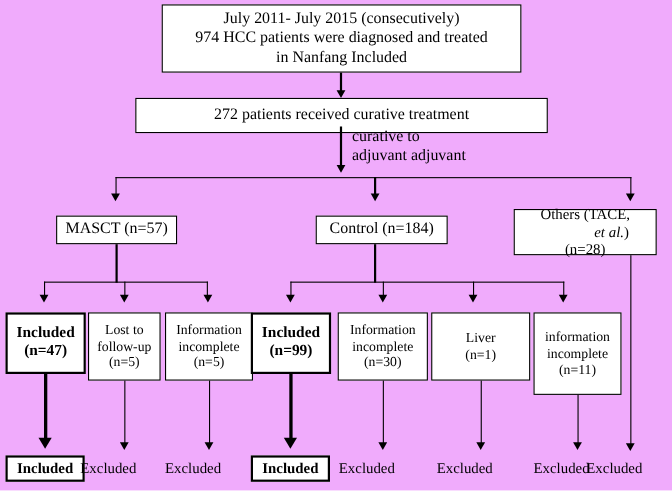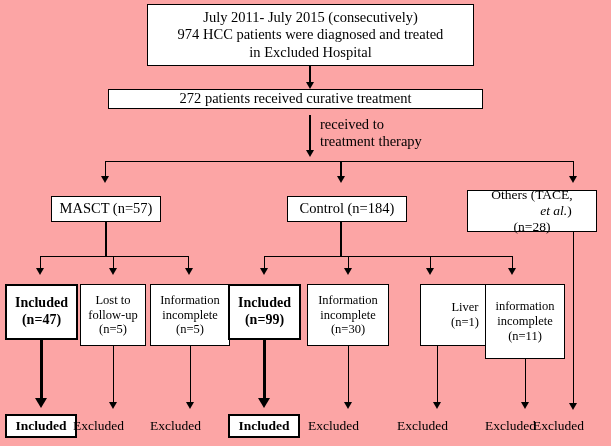--- a/index.html
+++ b/index.html
@@ -8,21 +8,21 @@
     background: #ffffff;
   }
   body {
     font-family: "Liberation Serif", "DejaVu Serif", serif;
     color: #000000;
   }
   #canvas {
     position: relative;
     width: 611px;
     height: 446px;
-    background: #fca5a5;
+    background: #f0abfc;
     overflow: hidden;
   }
   .box {
     position: absolute;
     box-sizing: border-box;
     border: 1.2px solid #000;
     background: #fff;
     display: flex;
     align-items: center;
     justify-content: center;
@@ -70,39 +70,39 @@
 </style>
 </head>
 <body>
 
 <div id="canvas">
 
   <div class="box" style="left:147px; top:4px; width:327px; height:62px; font-size:14.5px;">
     <div class="inner">
       <div>July 2011- July 2015 (consecutively)</div>
       <div>974 HCC patients were diagnosed and treated</div>
-      <div>in Excluded Hospital</div>
+      <div>in Nanfang Included</div>
     </div>
   </div>
 
   <div class="vline" style="left:309.4px; top:66px; height:18px;"></div>
   <div class="arrow" style="left:305.8px; top:82px;"></div>
 
-  <div class="box" style="left:108px; top:89px; width:375px; height:20px; font-size:14.5px;">
+  <div class="box" style="left:123px; top:89px; width:375px; height:32px; font-size:14.5px;">
     <div class="inner">
       <span>272 patients received curative treatment</span>
     </div>
   </div>
 
   <div class="vline" style="left:309.4px; top:115px; height:38px;"></div>
   <div class="arrow" style="left:305.8px; top:150px;"></div>
 
   <div class="lbl" style="left:320px; top:116px; width:170px; text-align:left; font-size:14.5px;">
-    <div>received to</div>
-    <div>treatment therapy</div>
+    <div>curative to</div>
+    <div>adjuvant adjuvant</div>
   </div>
 
   <div class="hline" style="left:105px; top:161px; width:469px;"></div>
 
   <div class="vline" style="left:105px; top:161px; height:17px;"></div>
   <div class="arrow" style="left:101.4px; top:176px;"></div>
 
   <div class="vline" style="left:340.4px; top:161px; height:17px;"></div>
   <div class="arrow" style="left:336.8px; top:176px;"></div>
 
@@ -184,21 +184,21 @@
   </div>
 
   <div class="box" style="left:307px; top:284px; width:82px; height:62px; font-size:12.5px;">
     <div class="inner">
       <div>Information</div>
       <div>incomplete</div>
       <div>(n=30)</div>
     </div>
   </div>
 
-  <div class="box" style="left:392px; top:284px; width:90px; height:62px; font-size:12.5px;margin-left:28px;">
+  <div class="box" style="left:392px; top:284px; width:90px; height:62px; font-size:12.5px;">
     <div class="inner">
       <div>Liver</div>
       <div>(n=1)</div>
     </div>
   </div>
 
   <div class="box" style="left:485px; top:284px; width:80px; height:75px; font-size:12.5px;">
     <div class="inner">
       <div>information</div>
       <div>incomplete</div>

